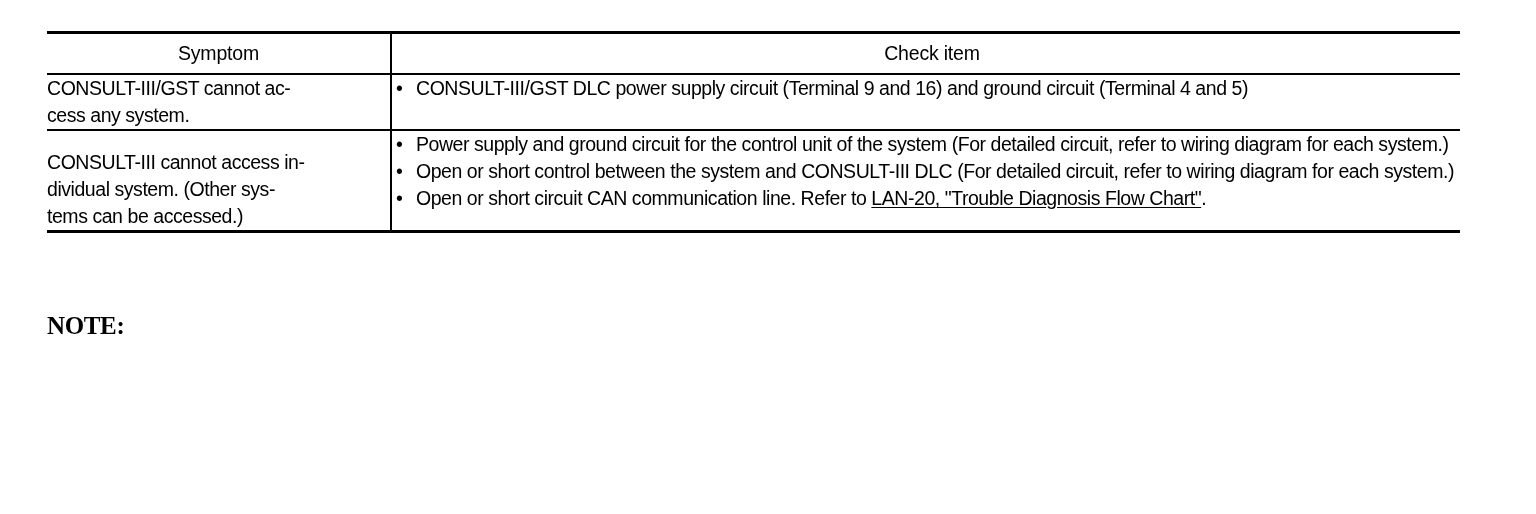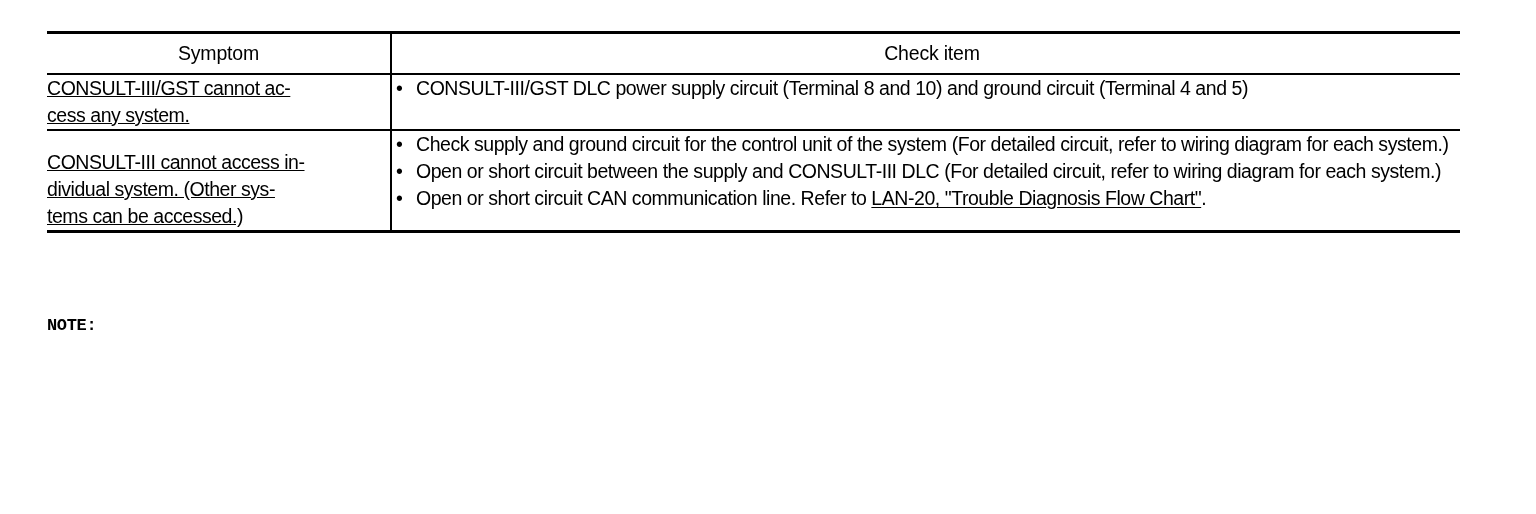--- a/index.html
+++ b/index.html
@@ -109,38 +109,38 @@
     text-underline-offset: 2px;
     color: #000;
   }
 
   
   .note {
     position: absolute;
     left: 47px;
     top: 310px;
     width: 1415px;
-    font-family: Liberation Mono, monospace;
-    font-size: 17px;
+    font-family: Liberation Serif, serif;
+    font-size: 25px;
     line-height: 32px;
     letter-spacing: -0.35px;
   }
   .note-title {
     font-weight: bold;
     display: block;
   }
   .note-para {
     display: block;
     text-align: justify;
     text-align-last: left;
   }
   .note-para.nojust {
     text-align: left;
   }
-  .nowrapline { white-space: pre-wrap; text-decoration: underline; }
+  .nowrapline { white-space: pre-wrap; }
 </style>
 </head>
 <body>
 
 <div id="page">
 
   <table class="dtable">
     <colgroup>
       <col class="col-sym">
       <col class="col-chk">
@@ -157,41 +157,41 @@
 
       <tr class="row-sep">
         <td class="cell-sym">
           <span class="tbl-text nowrapline">CONSULT-III/GST cannot ac-
 cess any system.</span>
         </td>
         <td class="cell-chk">
           <ul class="bullets">
             <li class="tbl-text">
               <span class="bullet-dot">•</span>
-              <span>CONSULT-III/GST DLC power supply circuit (Terminal 8 and 10) and ground circuit (Terminal 4 and 5)</span>
+              <span>CONSULT-III/GST DLC power supply circuit (Terminal 9 and 16) and ground circuit (Terminal 4 and 5)</span>
             </li>
           </ul>
         </td>
       </tr>
 
       <tr class="row-last">
         <td class="cell-sym mid">
           <span class="tbl-text nowrapline">CONSULT-III cannot access in-
 dividual system. (Other sys-
 tems can be accessed.)</span>
         </td>
         <td class="cell-chk">
           <ul class="bullets">
             <li class="tbl-text">
               <span class="bullet-dot">•</span>
-              <span>Check supply and ground circuit for the control unit of the system (For detailed circuit, refer to wiring diagram for each system.)</span>
-            </li>
-            <li class="tbl-text">
-              <span class="bullet-dot">•</span>
-              <span>Open or short circuit between the supply and CONSULT-III DLC (For detailed circuit, refer to wiring diagram for each system.)</span>
+              <span>Power supply and ground circuit for the control unit of the system (For detailed circuit, refer to wiring diagram for each system.)</span>
+            </li>
+            <li class="tbl-text">
+              <span class="bullet-dot">•</span>
+              <span>Open or short control between the system and CONSULT-III DLC (For detailed circuit, refer to wiring diagram for each system.)</span>
             </li>
             <li class="tbl-text">
               <span class="bullet-dot">•</span>
               <span>Open or short circuit CAN communication line. Refer to </span><a class="lnk" href="#">LAN-20, "Trouble Diagnosis Flow Chart"</a><span>.</span>
             </li>
           </ul>
         </td>
       </tr>
     </tbody>
   </table>

